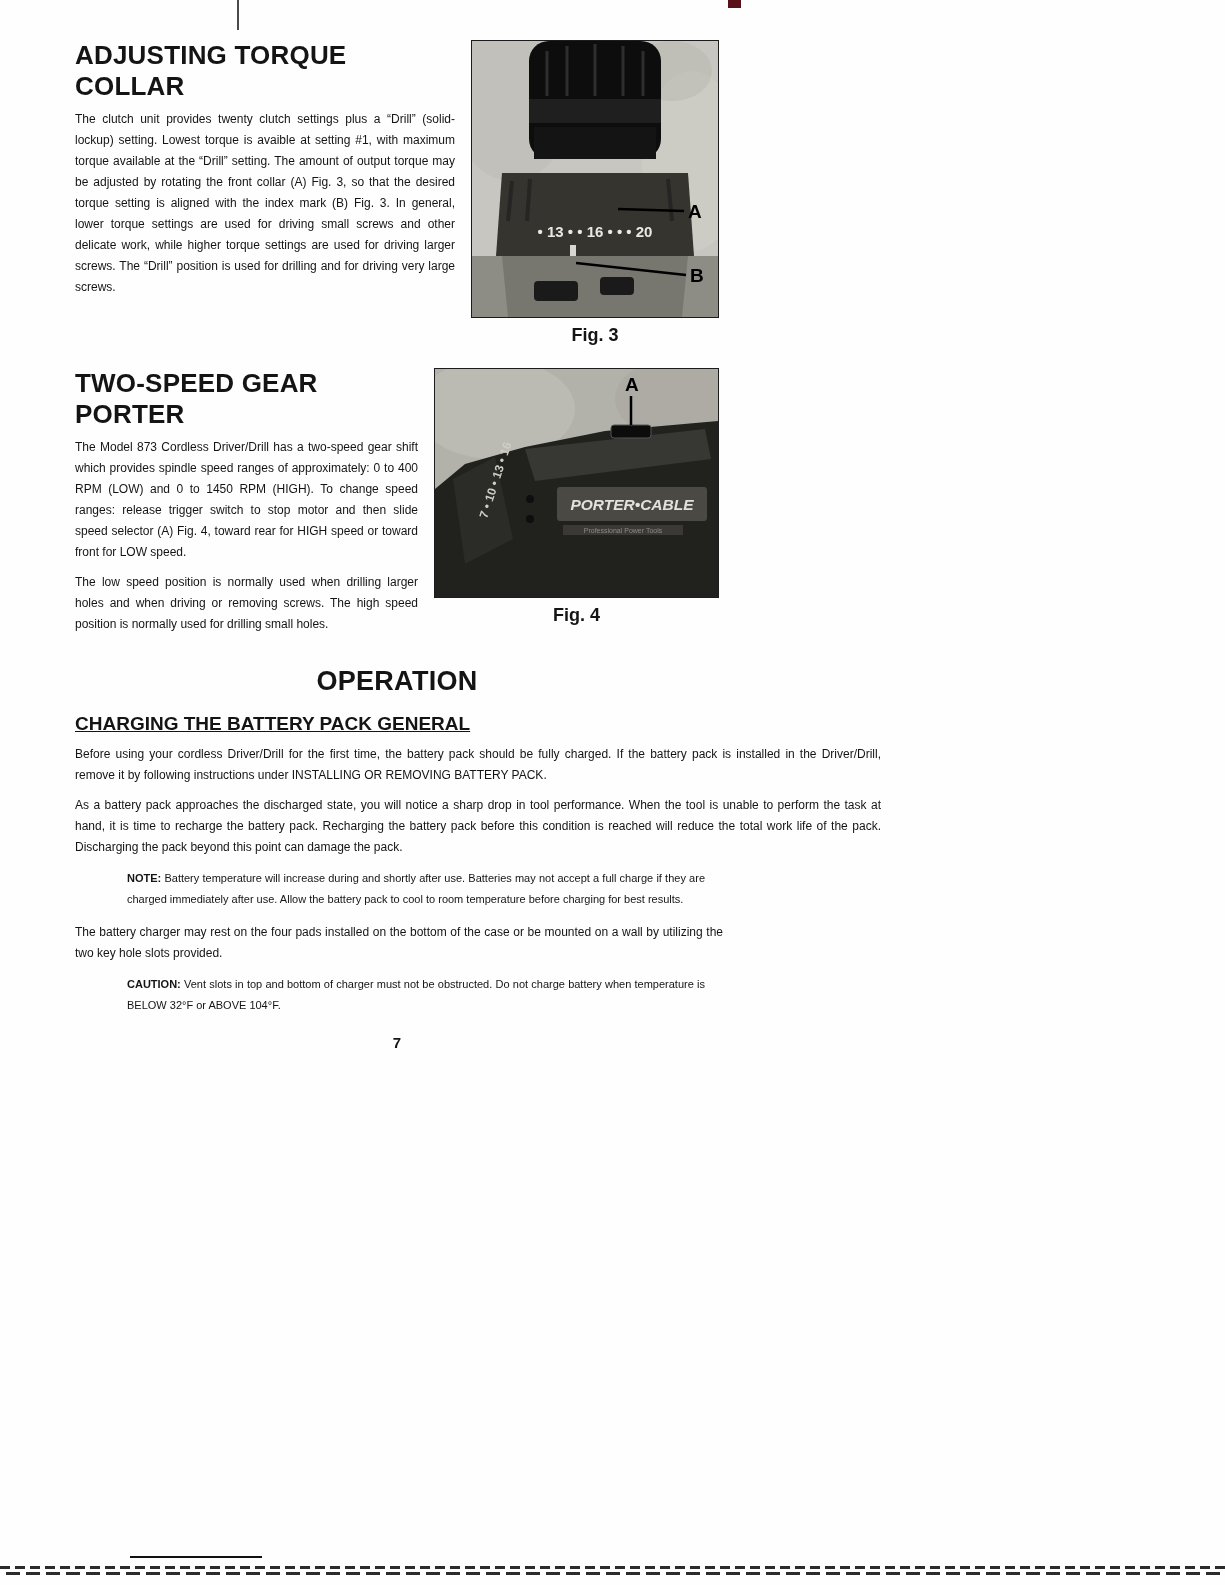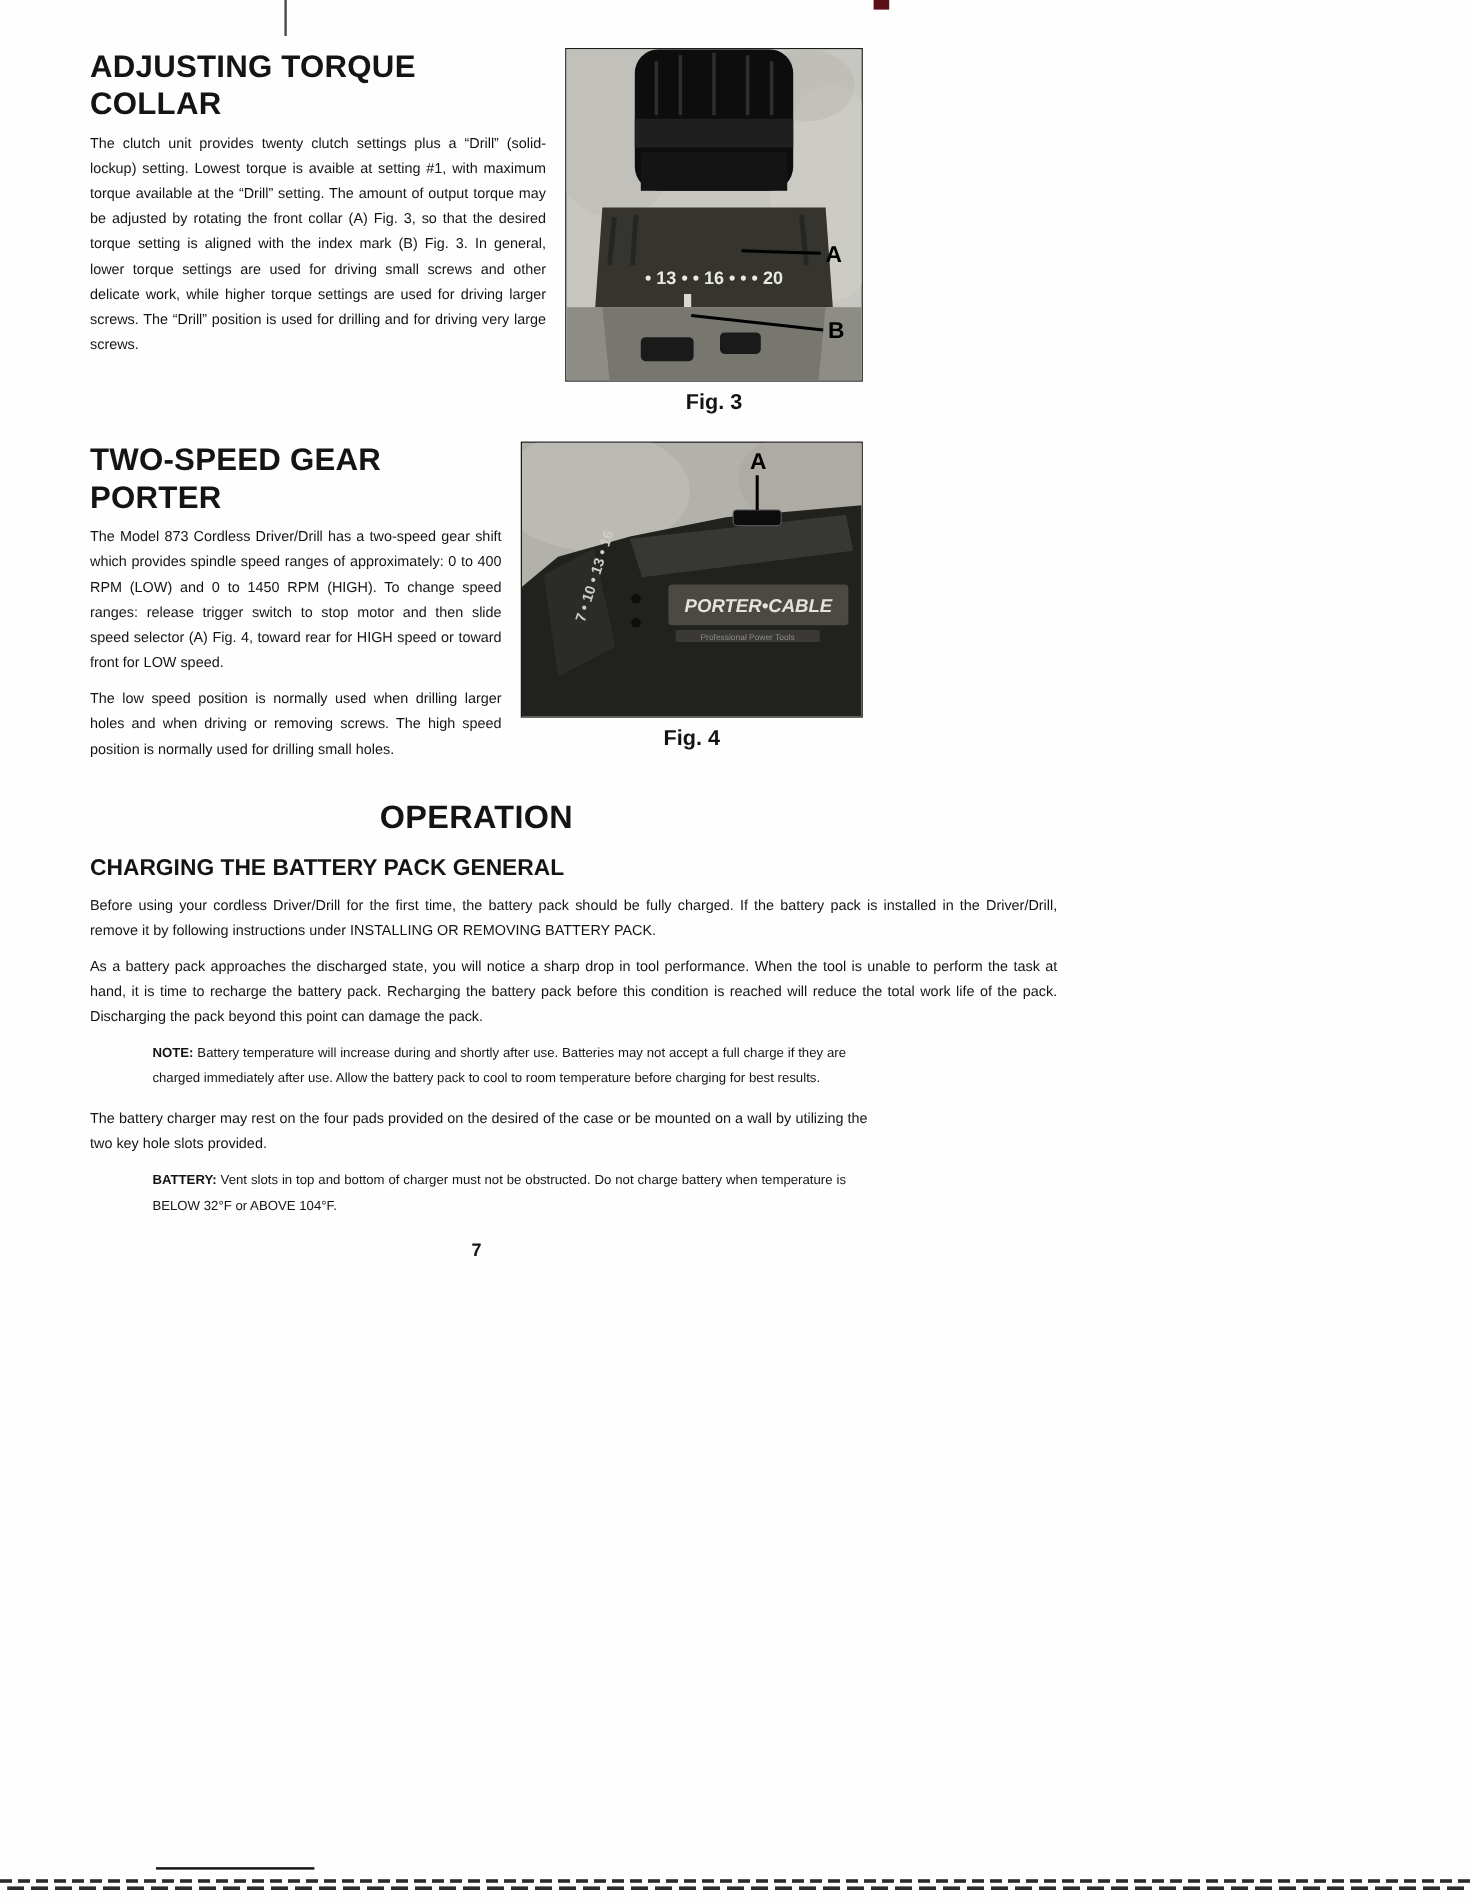--- a/index.html
+++ b/index.html
@@ -55,20 +55,21 @@
     text-align: center;
     font-size: 27px;
     font-weight: bold;
     margin: 22px 0 16px 0;
     letter-spacing: 0.3px;
   }
   h2.charging {
     font-size: 19px;
     font-weight: bold;
     margin: 0 0 9px 0;
+    text-decoration: underline;
   }
   p.full { width: 806px; }
   p.indent {
     margin-left: 52px;
     width: 578px;
     font-size: 11px;
     line-height: 21px;
     text-align: justify;
     margin-top: 10px;
     margin-bottom: 10px;
@@ -195,23 +196,23 @@
     </section>
 
     <h1 class="operation">OPERATION</h1>
     <h2 class="charging">CHARGING THE BATTERY PACK GENERAL</h2>
 
     <p class="body full">Before using your cordless Driver/Drill for the first time, the battery pack should be fully charged. If the battery pack is installed in the Driver/Drill, remove it by following instructions under INSTALLING OR REMOVING BATTERY PACK.</p>
     <p class="body full">As a battery pack approaches the discharged state, you will notice a sharp drop in tool performance. When the tool is unable to perform the task at hand, it is time to recharge the battery pack. Recharging the battery pack before this condition is reached will reduce the total work life of the pack. Discharging the pack beyond this point can damage the pack.</p>
 
     <p class="indent"><strong>NOTE:</strong> <span>Battery temperature will increase during and shortly after use. Batteries may not accept a full charge if they are charged immediately after use. Allow the battery pack to cool to room temperature before charging for best results.</span></p>
 
-    <p class="body narrow">The battery charger may rest on the four pads provided on the desired of the case or be mounted on a wall by utilizing the two key hole slots provided.</p>
-
-    <p class="indent"><strong>BATTERY:</strong> <span>Vent slots in top and bottom of charger must not be obstructed. Do not charge battery when temperature is BELOW 32°F or ABOVE 104°F.</span></p>
+    <p class="body narrow">The battery charger may rest on the four pads installed on the bottom of the case or be mounted on a wall by utilizing the two key hole slots provided.</p>
+
+    <p class="indent"><strong>CAUTION:</strong> <span>Vent slots in top and bottom of charger must not be obstructed. Do not charge battery when temperature is BELOW 32°F or ABOVE 104°F.</span></p>
 
     <div class="page-num">7</div>
   </div>
 
   <div class="rule-short"></div>
   <div class="rule-dashed-1"></div>
   <div class="rule-dashed-2"></div>
 </div>
 
 </body></html>

